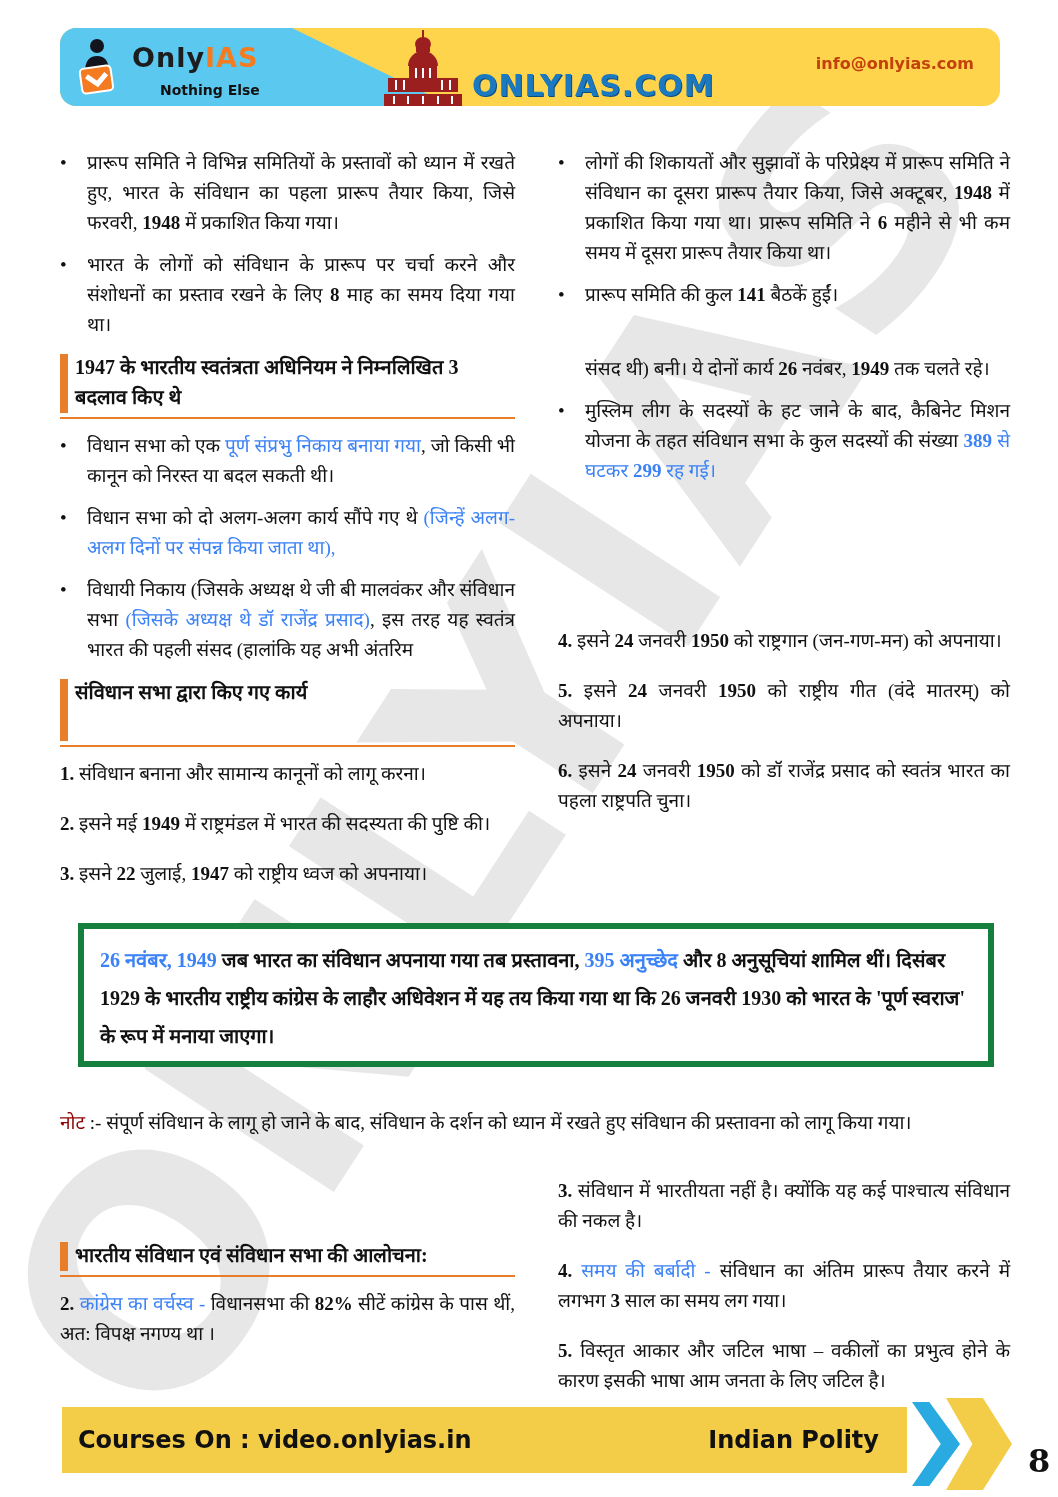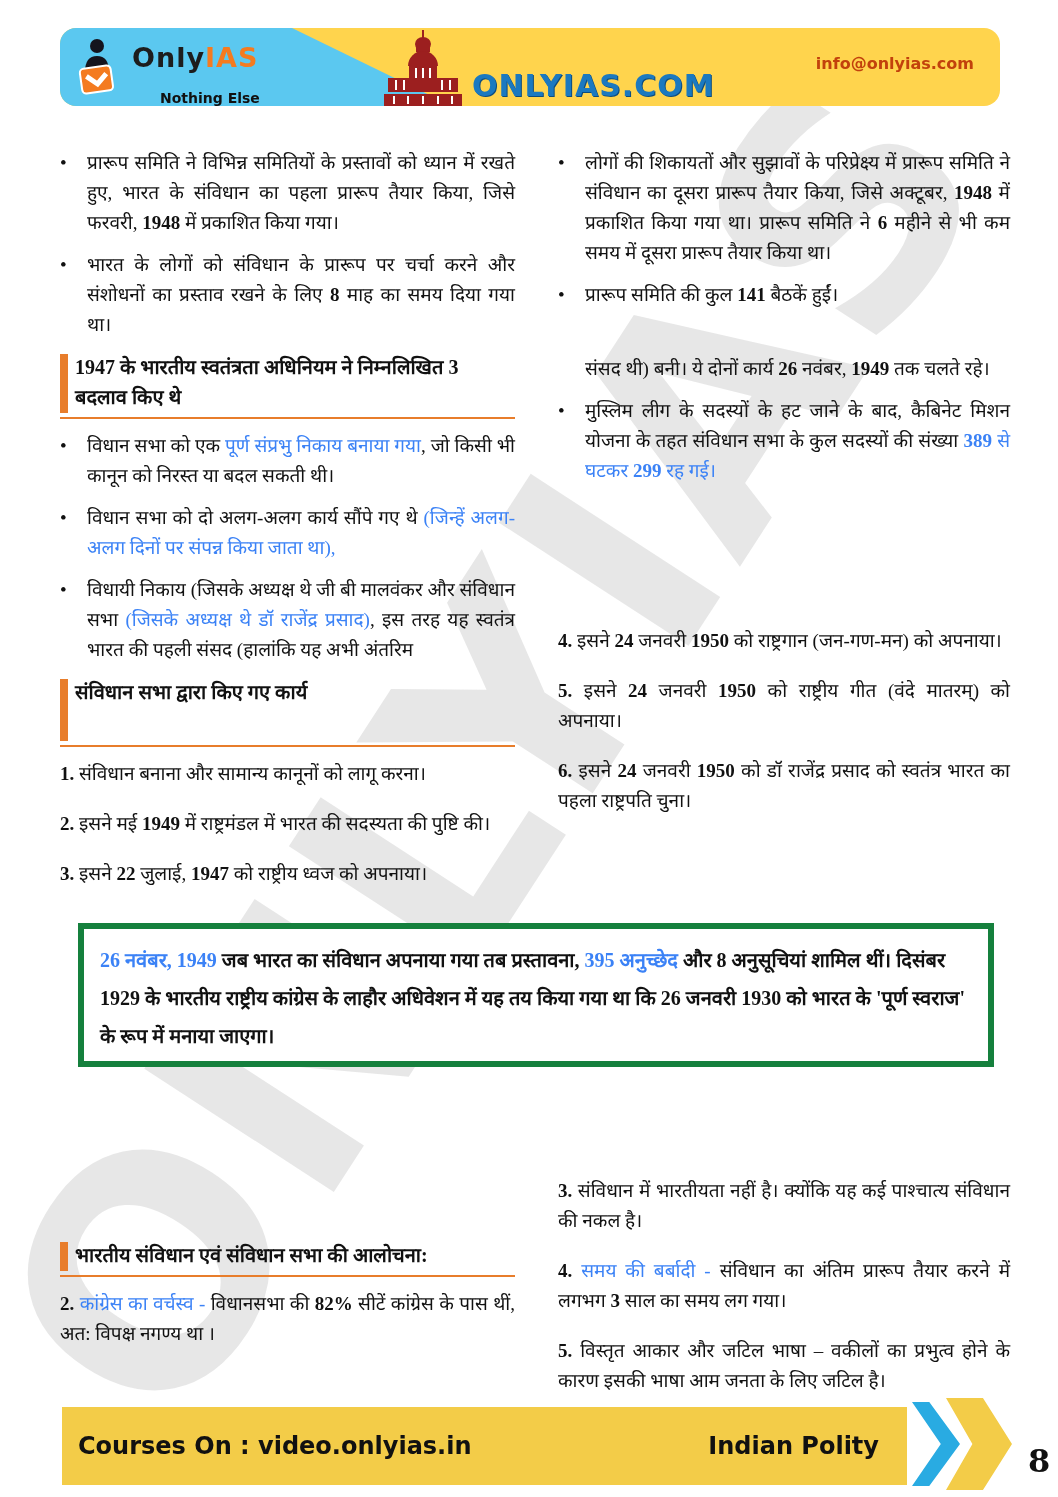--- a/index.html
+++ b/index.html
@@ -12,21 +12,21 @@
              transform:rotate(-57deg);transform-origin:0 0;}
   
   .hdr{position:absolute;left:60px;top:28px;width:940px;height:78px;background:#FFD44D;
        border-radius:16px;overflow:hidden;z-index:2;}
   .hdr-blue{position:absolute;left:0;top:0;width:420px;height:78px;background:#5BC8F0;
             clip-path:polygon(0 0,232px 0,392px 100%,0 100%);}
   .logo{position:absolute;left:12px;top:8px;display:flex;align-items:flex-start;}
   .logo-text{margin-left:6px;margin-top:8px;font-family:"DejaVu Sans",sans-serif;line-height:1;}
   .brand{font-size:27px;font-weight:800;letter-spacing:1px;color:#1d1d1d;}
   .brand .ias{color:#F47B20;}
-  .tagline{font-size:14px;font-weight:700;color:#111;margin-top:20px;margin-left:28px;}
+  .tagline{font-size:14px;font-weight:700;color:#111;margin-top:12px;margin-left:28px;}
   .court{position:absolute;left:320px;top:2px;}
   .site-title{position:absolute;left:412px;top:40px;font-family:"DejaVu Sans",sans-serif;
               font-size:30px;font-weight:800;color:#1B79C0;letter-spacing:1px;
               text-shadow:1px 1px 0 #0d4c7e;}
   .email{position:absolute;right:26px;top:26px;font-family:"DejaVu Sans",sans-serif;
          font-size:16px;font-weight:700;color:#c2410c;}
   
   .col{position:absolute;z-index:1;font-size:19px;line-height:30px;}
   .col-left{left:60px;top:140px;width:455px;}
   .col-right{left:558px;top:140px;width:452px;}
@@ -48,21 +48,21 @@
   
   .info-box{position:absolute;left:78px;top:923px;width:916px;height:144px;z-index:1;
             background:#fff;border:6px solid #15803d;box-sizing:border-box;
             padding:12px 16px 8px 16px;font-size:20px;line-height:38px;text-align:left;}
   
   .note{position:absolute;left:60px;top:1108px;width:950px;z-index:1;font-size:19px;line-height:30px;}
   
   .crit-left{left:60px;top:1240px;width:455px;}
   .crit-right{left:558px;top:1176px;width:452px;}
   
-  .ftr{position:absolute;left:62px;top:1407px;width:845px;height:78px;background:#F3CC48;z-index:2;
+  .ftr{position:absolute;left:62px;top:1407px;width:845px;height:66px;background:#F3CC48;z-index:2;
        display:flex;align-items:center;justify-content:space-between;
        font-family:"DejaVu Sans",sans-serif;font-weight:700;}
   .courses{font-size:24px;padding-left:16px;color:#111;}
   .subject{font-size:24px;padding-right:28px;color:#111;}
   .chev{position:absolute;z-index:2;}
   .chev-yellow{left:946px;top:1398px;width:66px;height:92px;background:#F3CC48;
                clip-path:polygon(0 0,56% 0,100% 50%,56% 100%,0 100%,40% 50%);}
   .chev-blue{left:912px;top:1402px;width:48px;height:84px;background:#29ABE2;
              clip-path:polygon(0 0,36% 0,100% 50%,36% 100%,0 100%,60% 50%);}
   .page-num{position:absolute;left:1028px;top:1442px;z-index:2;font-size:32px;font-weight:700;
@@ -178,20 +178,21 @@
     <div class="sp130"></div>
     <div>
         <div class="t-row num"><span class="txt"><span class="bold">4. </span><span>इसने </span><span class="bold">24</span><span> जनवरी </span><span class="bold">1950</span><span> को राष्ट्रगान (जन-गण-मन) को अपनाया।</span></span></div>
         <div class="t-row num"><span class="txt"><span class="bold">5. </span><span>इसने </span><span class="bold">24</span><span> जनवरी </span><span class="bold">1950</span><span> को राष्ट्रीय गीत (वंदे मातरम्) को अपनाया।</span></span></div>
         <div class="t-row num"><span class="txt"><span class="bold">6. </span><span>इसने </span><span class="bold">24</span><span> जनवरी </span><span class="bold">1950</span><span> को डॉ राजेंद्र प्रसाद को स्वतंत्र भारत का पहला राष्ट्रपति चुना।</span></span></div>
       </div>
   </div>
 
   <div class="info-box"><span class="red bold">26 नवंबर, 1949</span><span class="bold"> जब भारत का संविधान अपनाया गया तब प्रस्तावना, </span><span class="red bold">395 अनुच्छेद</span><span class="bold"> और 8 अनुसूचियां शामिल थीं। दिसंबर 1929 के भारतीय राष्ट्रीय कांग्रेस के लाहौर अधिवेशन में यह तय किया गया था कि 26 जनवरी 1930 को भारत के 'पूर्ण स्वराज' के रूप में मनाया जाएगा।</span></div>
 
+  <div class="note"><span class="maroon">नोट</span><span> :- संपूर्ण संविधान के लागू हो जाने के बाद, संविधान के दर्शन को ध्यान में रखते हुए संविधान की प्रस्तावना को लागू किया गया।</span></div>
 
   <div class="col crit-left">
     <div class="sec-head">भारतीय संविधान एवं संविधान सभा की आलोचना:</div>
     <div class="mt10">
         <div class="t-row num"><span class="txt"><span class="bold">2. </span><span class="red">कांग्रेस का वर्चस्व - </span><span>विधानसभा की </span><span class="bold">82%</span><span> सीटें कांग्रेस के पास थीं, अत: विपक्ष नगण्य था ।</span></span></div>
       </div>
   </div>
   <div class="col crit-right">
     <div>
         <div class="t-row num"><span class="txt"><span class="bold">3. </span><span>संविधान में भारतीयता नहीं है। क्योंकि यह कई पाश्चात्य संविधान की नकल है।</span></span></div>

